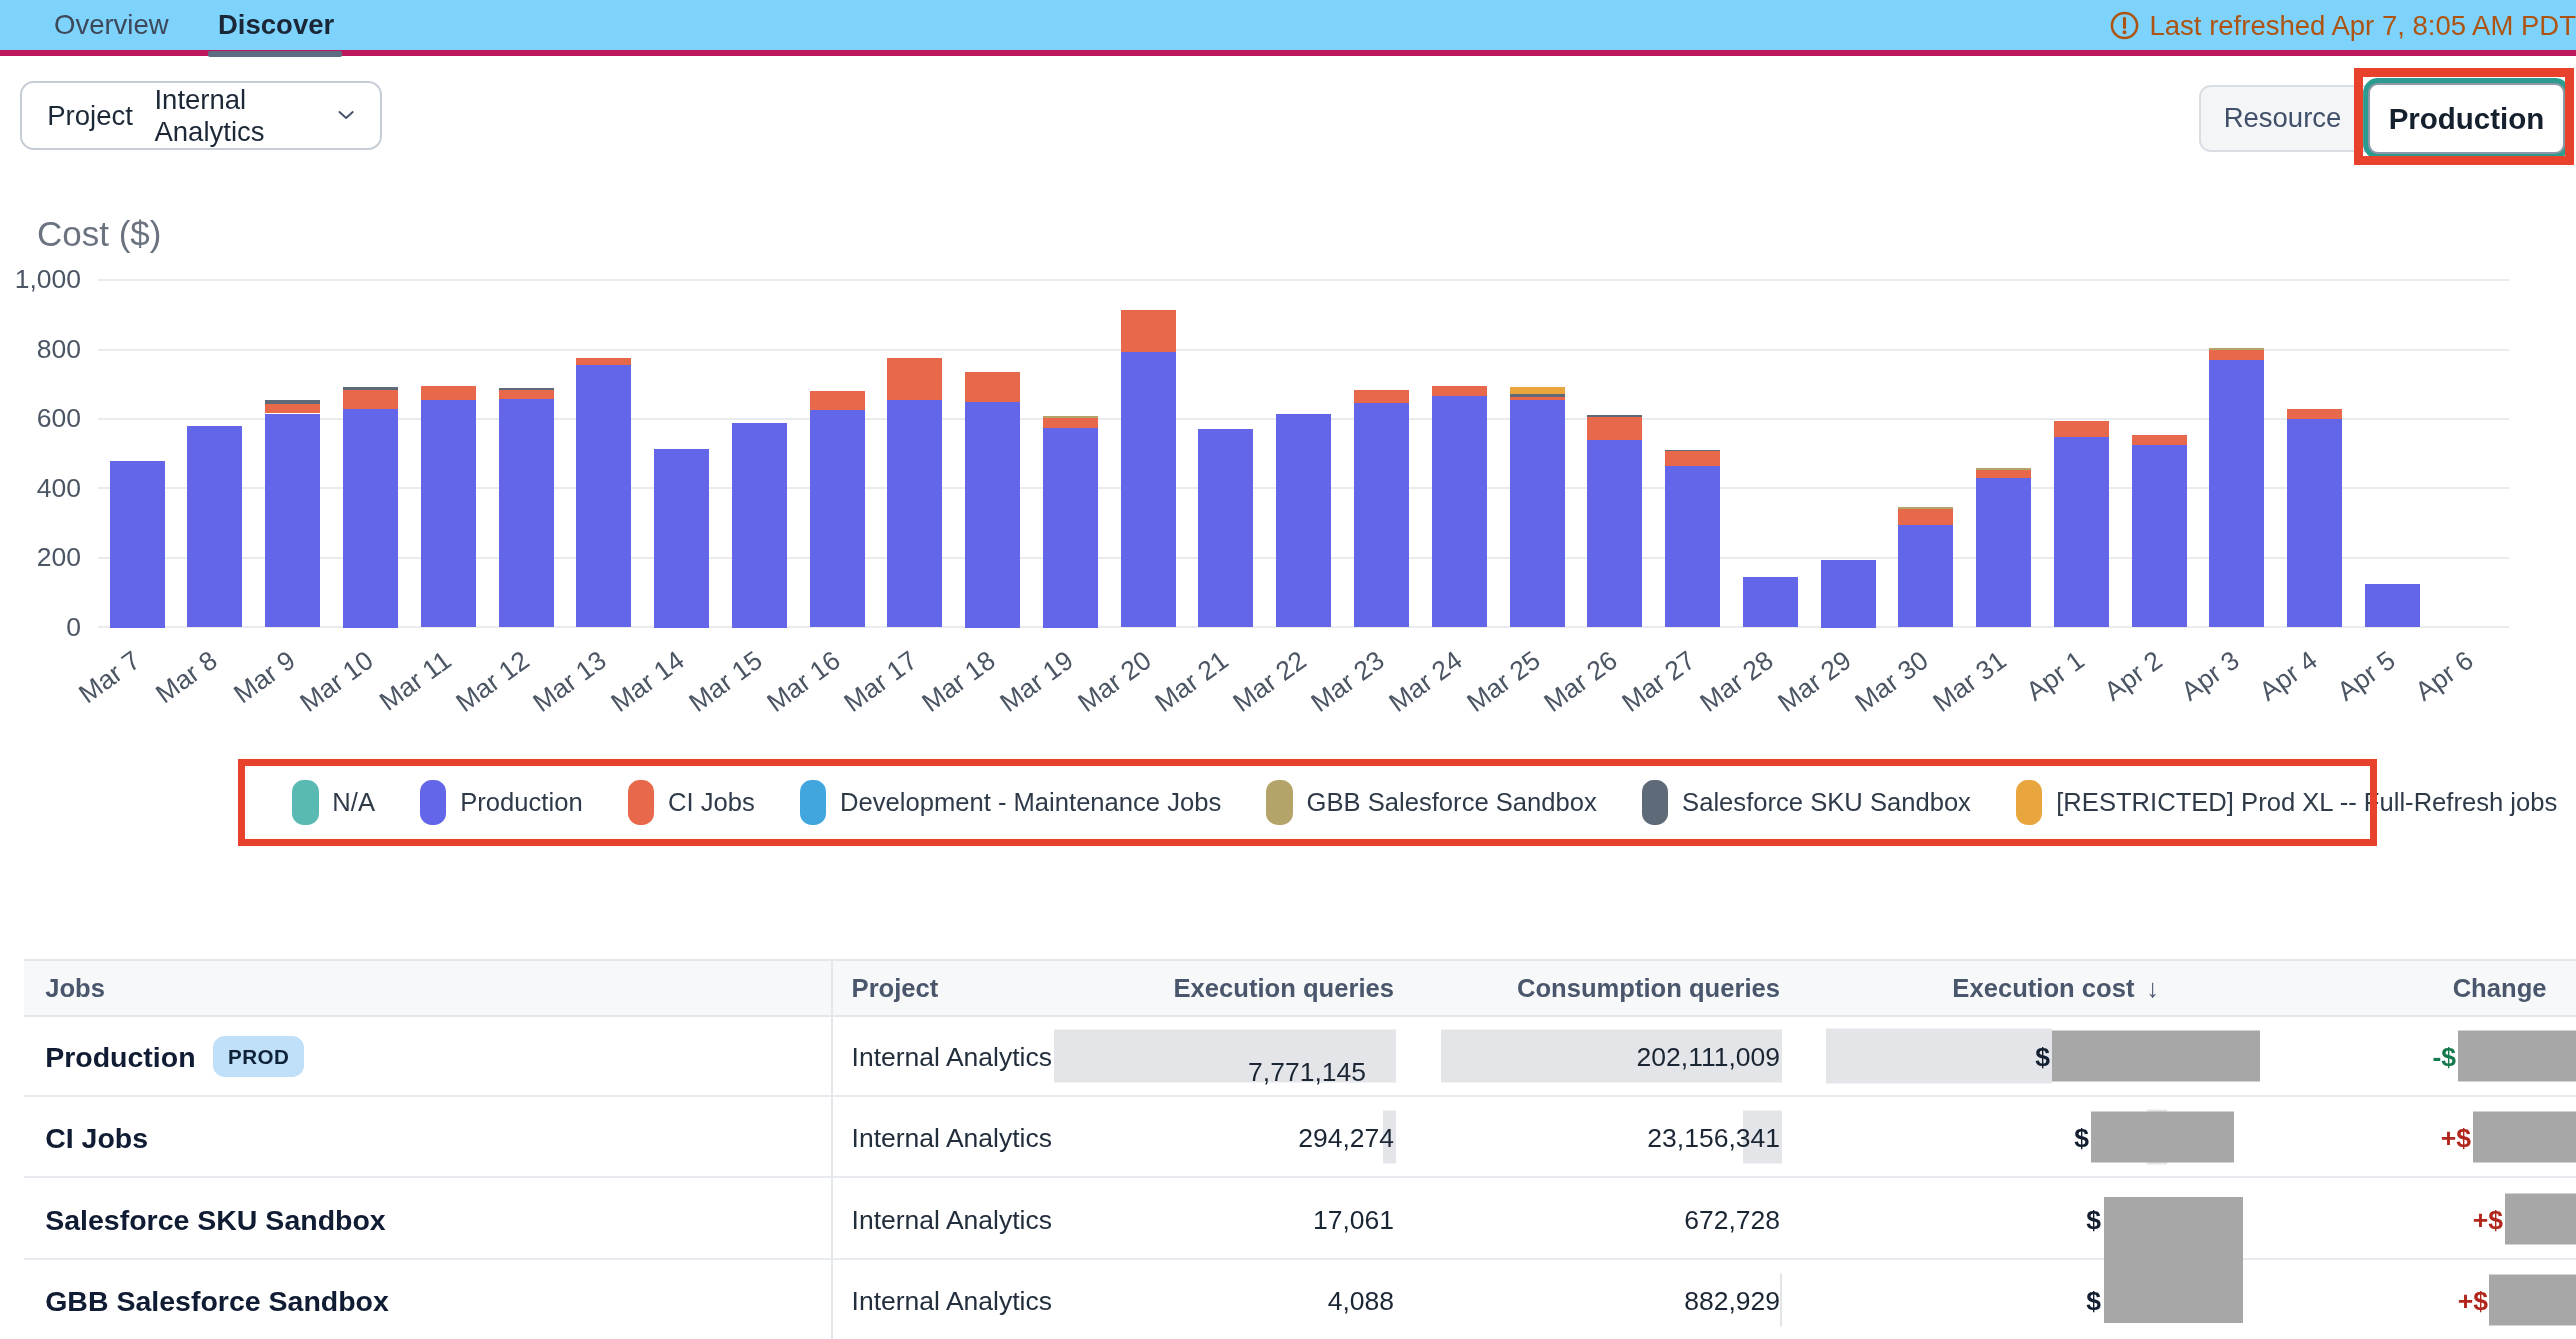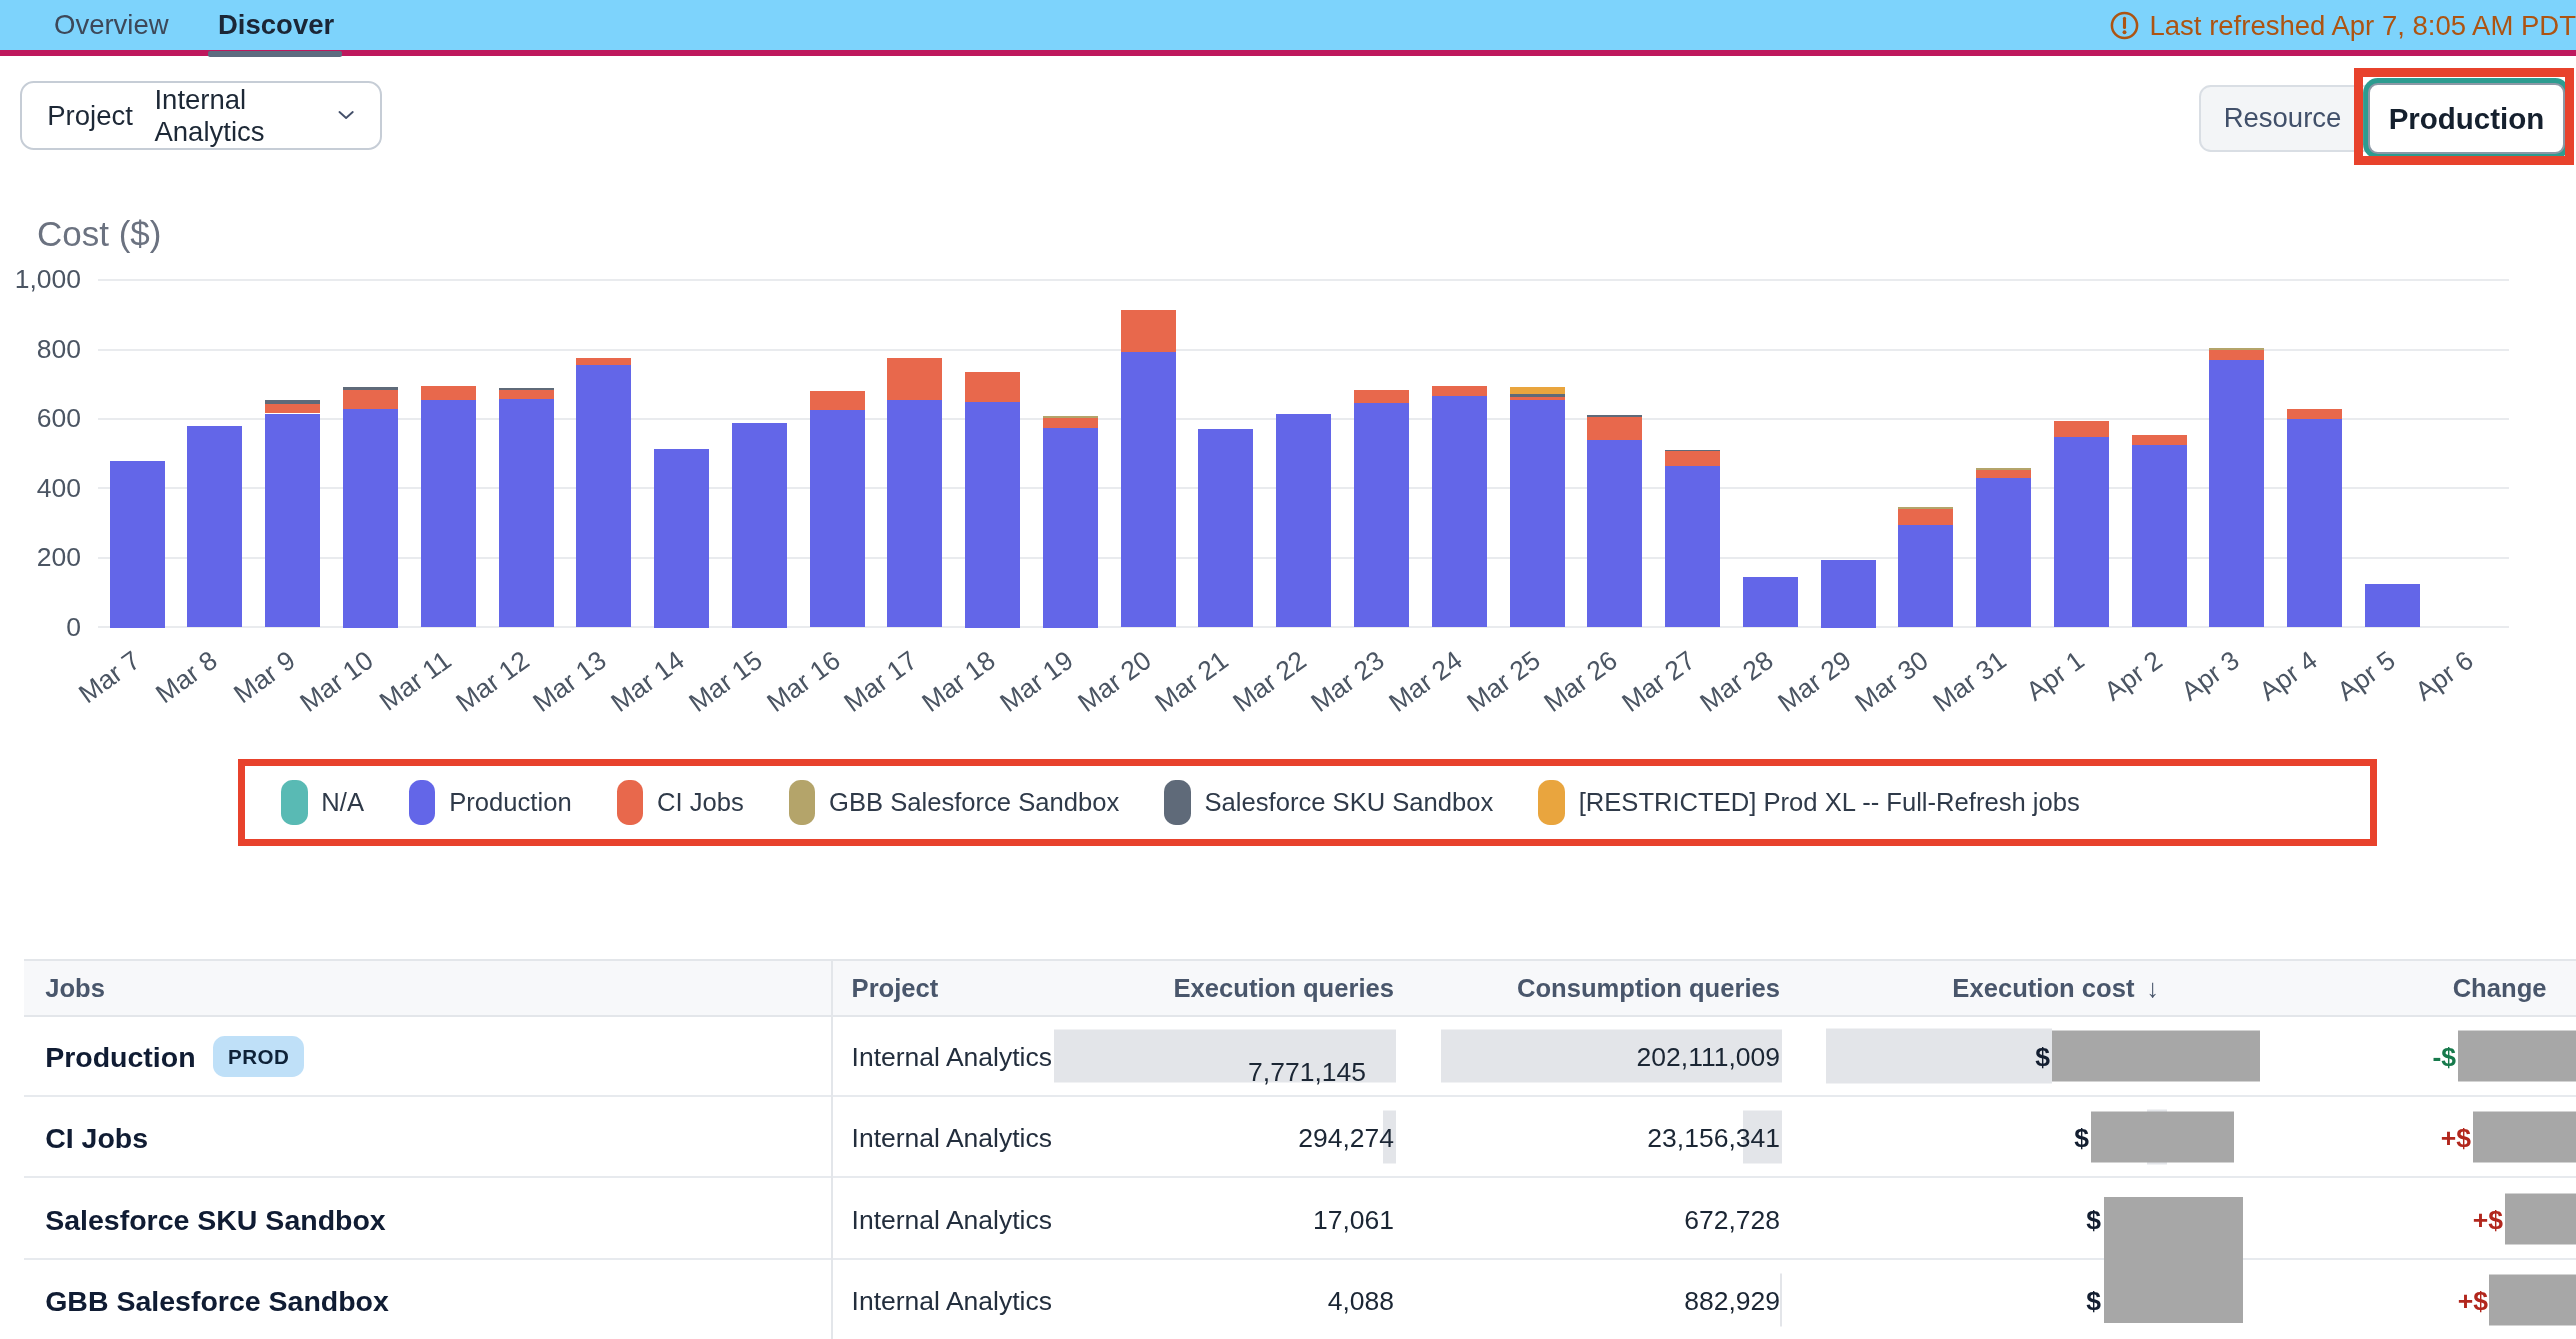--- a/index.html
+++ b/index.html
@@ -43,21 +43,21 @@
   .chart-title { position:absolute; left:37px; top:214px; font-size:35px; color:#6b7280; }
   .gridline { position:absolute; height:2px; background:#e9ebee; left:98px; width:2411px; }
   .ytick { position:absolute; left:0; width:81px; text-align:right; font-size:26.5px;
     color:#4b5563; height:31px; line-height:31px; }
   .bar-seg { position:absolute; }
   .xlabel { position:absolute; width:138px; text-align:right; font-size:26.5px;
     color:#4b5563; transform-origin:100% 0; transform:rotate(-36deg); white-space:nowrap; }
 
   
   .legend-box { position:absolute; left:238px; top:759px; width:2139px; height:87px;
-    display:flex; align-items:center; padding-left:43px; gap:45px; background:#fff; }
+    display:flex; align-items:center; padding-left:54px; gap:45px; background:#fff; }
   .annot-legend { position:absolute; left:238px; top:759px; width:2139px; height:87px;
     border:7.9px solid #e8422c; pointer-events:none; z-index:5; }
   .leg-item { display:flex; align-items:center; gap:13.8px; cursor:pointer; }
   .leg-swatch { width:26.5px; height:45px; border-radius:11.8px; }
   .leg-label { font-size:25.6px; color:#2f3a49; white-space:nowrap; }
 
   
   .search { position:absolute; left:20.6px; top:864px; width:568px; height:83px;
     border:2.9px solid #7f8b99; border-radius:17.7px; background:#fff; display:flex;
     align-items:center; padding:0 21.6px; gap:17.7px; }
@@ -238,20 +238,24 @@
       </div>
       <div class="leg-item">
         <div class="leg-swatch" style="background: rgb(99, 102, 232);"></div>
         <div class="leg-label">Production</div>
       </div>
       <div class="leg-item">
         <div class="leg-swatch" style="background: rgb(232, 104, 76);"></div>
         <div class="leg-label">CI Jobs</div>
       </div>
       <div class="leg-item">
+        <div class="leg-swatch" style="background: rgb(65, 166, 221);"></div>
+        <div class="leg-label">Development - Maintenance Jobs</div>
+      </div>
+      <div class="leg-item">
         <div class="leg-swatch" style="background: rgb(180, 164, 106);"></div>
         <div class="leg-label">GBB Salesforce Sandbox</div>
       </div>
       <div class="leg-item">
         <div class="leg-swatch" style="background: rgb(95, 106, 121);"></div>
         <div class="leg-label">Salesforce SKU Sandbox</div>
       </div>
       <div class="leg-item">
         <div class="leg-swatch" style="background: rgb(233, 165, 62);"></div>
         <div class="leg-label">[RESTRICTED] Prod XL -- Full-Refresh jobs</div>

